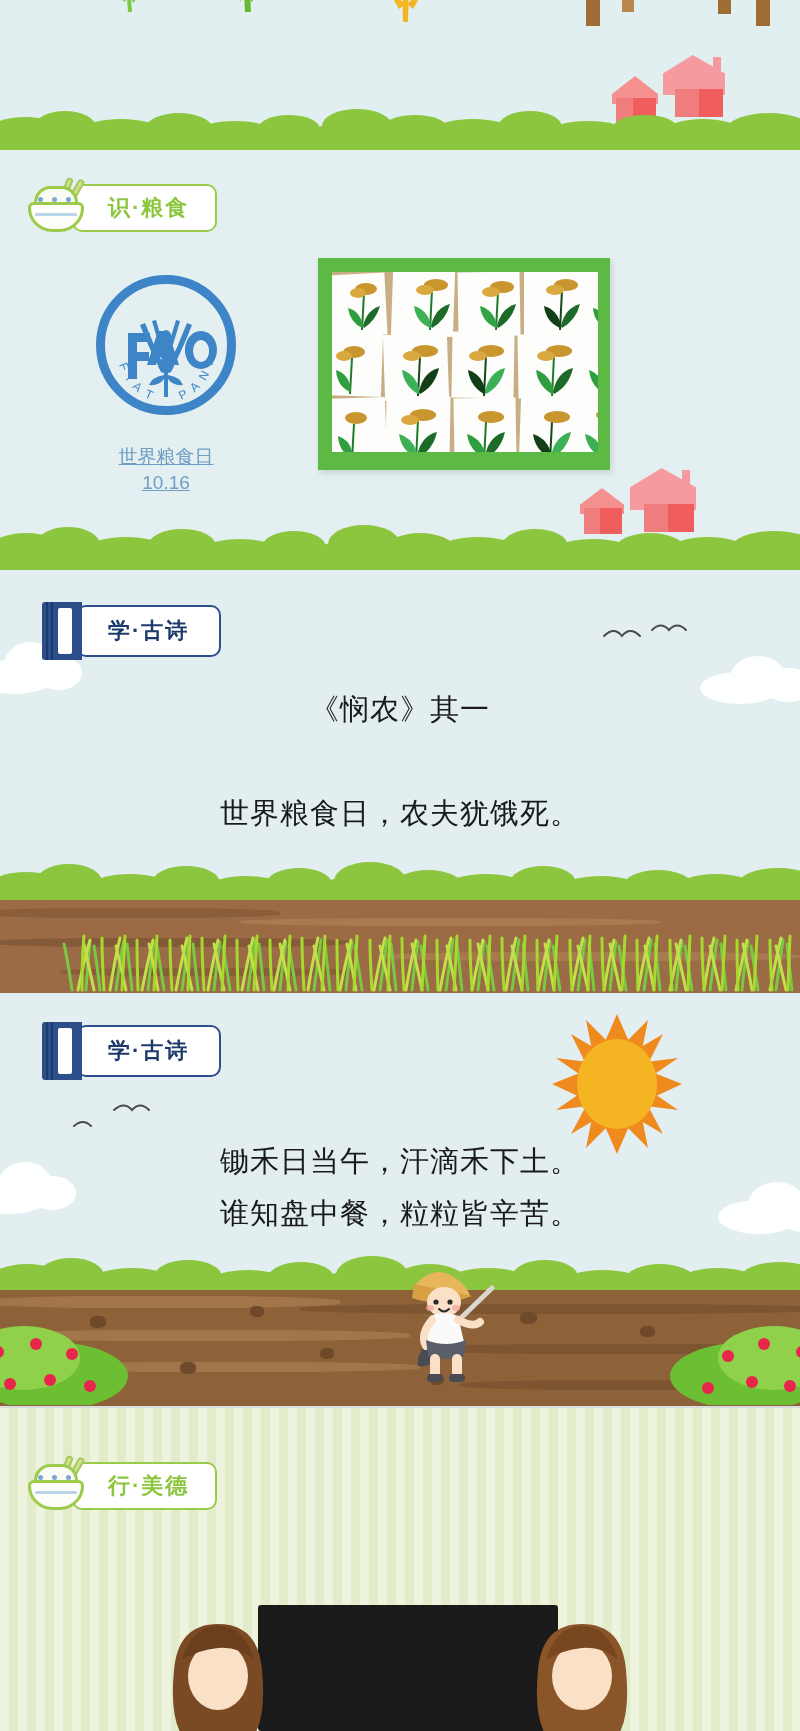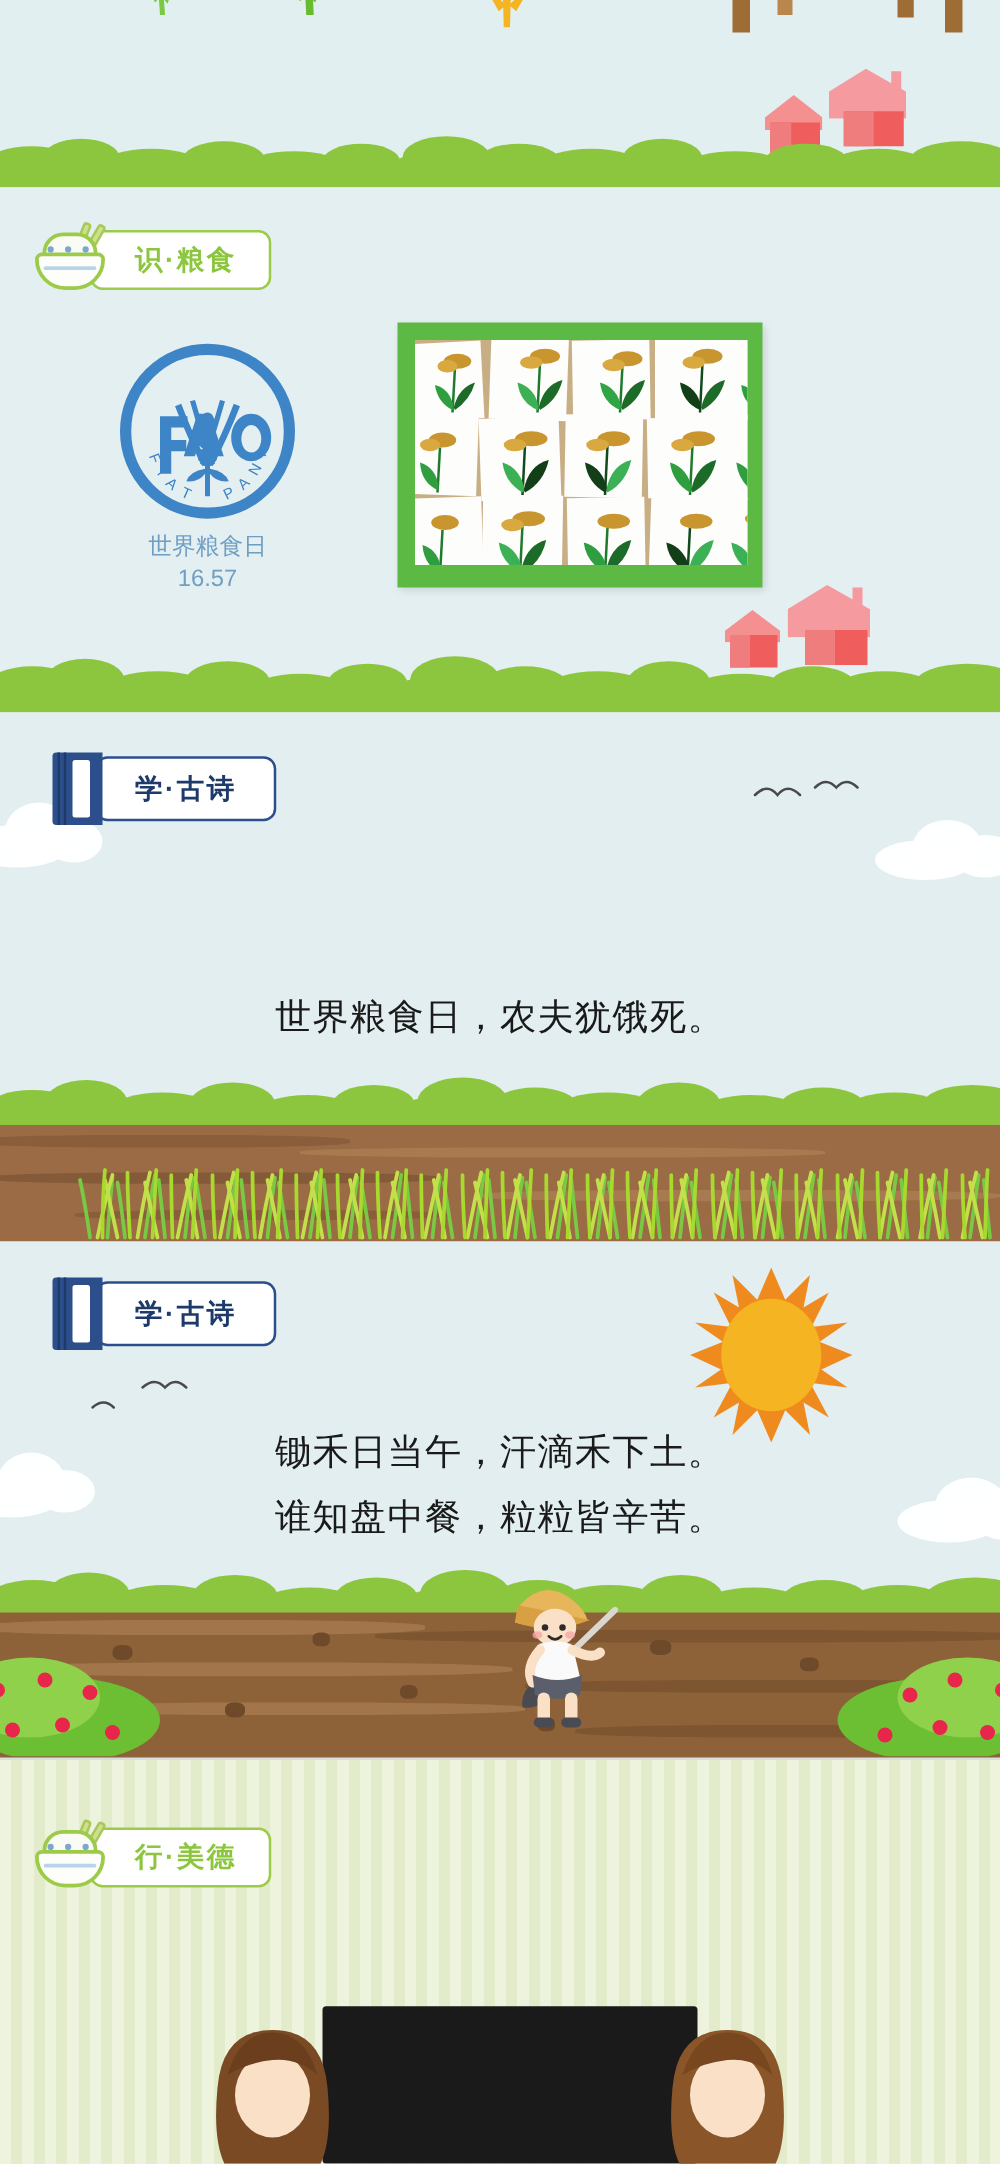--- a/index.html
+++ b/index.html
@@ -253,23 +253,23 @@
         <path id="arcL" d="M22 84 A52 52 0 0 0 70 128" fill="none"></path>
         <path id="arcR" d="M70 128 A52 52 0 0 0 118 84" fill="none"></path>
         <text font-size="12" fill="#3d85c6" font-family="'Liberation Sans',sans-serif" letter-spacing="2.4">
           <textPath href="#arcL" startOffset="8%">F I A T</textPath>
         </text>
         <text font-size="12" fill="#3d85c6" font-family="'Liberation Sans',sans-serif" letter-spacing="2.4">
           <textPath href="#arcR" startOffset="22%">P A N I S</textPath>
         </text>
       </svg>
     </div>
-    <div class="fao-caption" style="left:96px;top:275px;">
+    <div class="fao-caption" style="left:96px;top:294px;text-decoration:underline;">
       <div>世界粮食日</div>
-      <div class="fao-date">16.57</div>
+      <div class="fao-date">10.16</div>
     </div>
 
     <div class="photo-frame" style="left:318px;top:108px;width:292px;height:212px;">
       <div class="photo-inner">
         <div class="card" style="left:-6px;top:2px;width:60px;height:62px;transform:rotate(-3deg);"></div>
         <div class="card" style="left:60px;top:-2px;width:62px;height:66px;transform:rotate(2deg);"></div>
         <div class="card" style="left:126px;top:0px;width:62px;height:64px;transform:rotate(-1deg);"></div>
         <div class="card" style="left:192px;top:-2px;width:62px;height:66px;"></div>
         <div class="card" style="left:252px;top:0px;width:44px;height:64px;transform:rotate(2deg);"></div>
 
@@ -441,20 +441,21 @@
       <div class="cloud" style="left:0;top:16px;width:80px;height:32px;"></div>
       <div class="cloud" style="left:30px;top:0px;width:56px;height:44px;"></div>
       <div class="cloud" style="left:62px;top:12px;width:52px;height:34px;"></div>
     </div>
 
     <svg class="bird" style="left:600px;top:52px;" width="90" height="26" viewBox="0 0 90 26">
       <path d="M4 14 q10-10 18 0 q8-10 18 0" stroke="#4a4a4a" stroke-width="2" fill="none" stroke-linecap="round"></path>
       <path d="M52 8 q9-9 17 0 q8-9 17 0" stroke="#4a4a4a" stroke-width="2" fill="none" stroke-linecap="round"></path>
     </svg>
 
+    <div class="poem-title" style="top:120px;">《悯农》其一</div>
     <div class="poem-line" style="top:224px;">世界粮食日，农夫犹饿死。</div>
 
     <div class="bush-row" style="top:288px;">
       <div class="blob" style="left:0px;  width:72px; height:28px;"></div>
       <div class="blob" style="left:46px; width:66px; height:36px;"></div>
       <div class="blob" style="left:100px;width:80px; height:26px;"></div>
       <div class="blob" style="left:162px;width:68px; height:34px;"></div>
       <div class="blob" style="left:218px;width:76px; height:24px;"></div>
       <div class="blob" style="left:276px;width:66px; height:32px;"></div>
       <div class="blob" style="left:330px;width:82px; height:24px;"></div>

